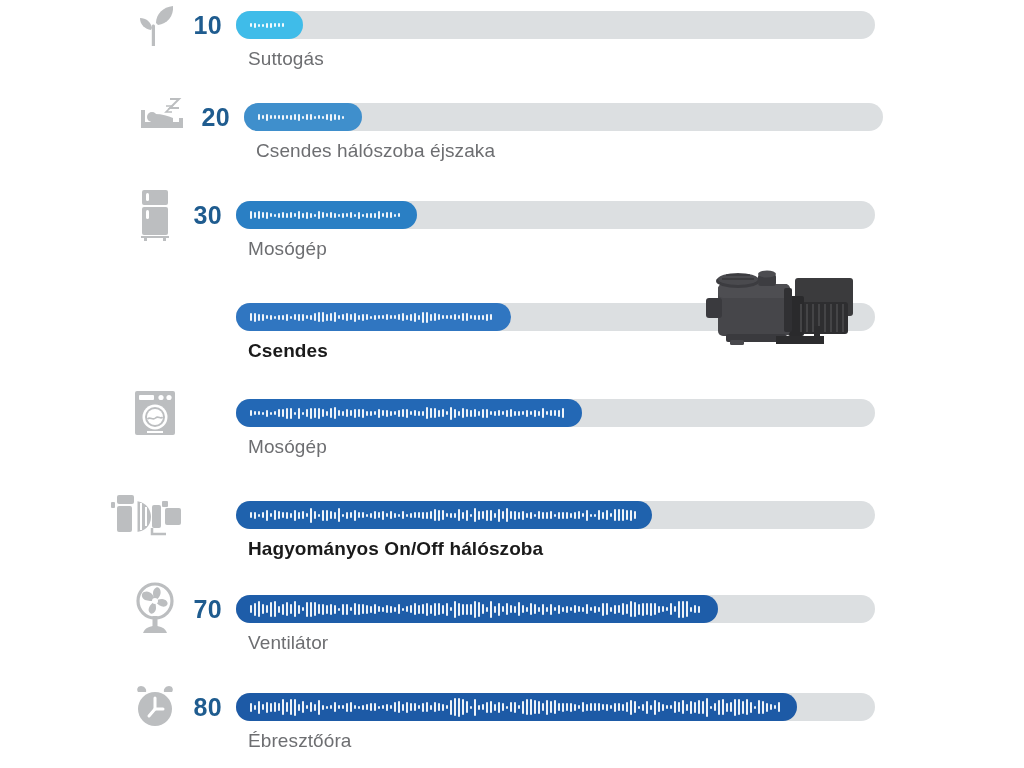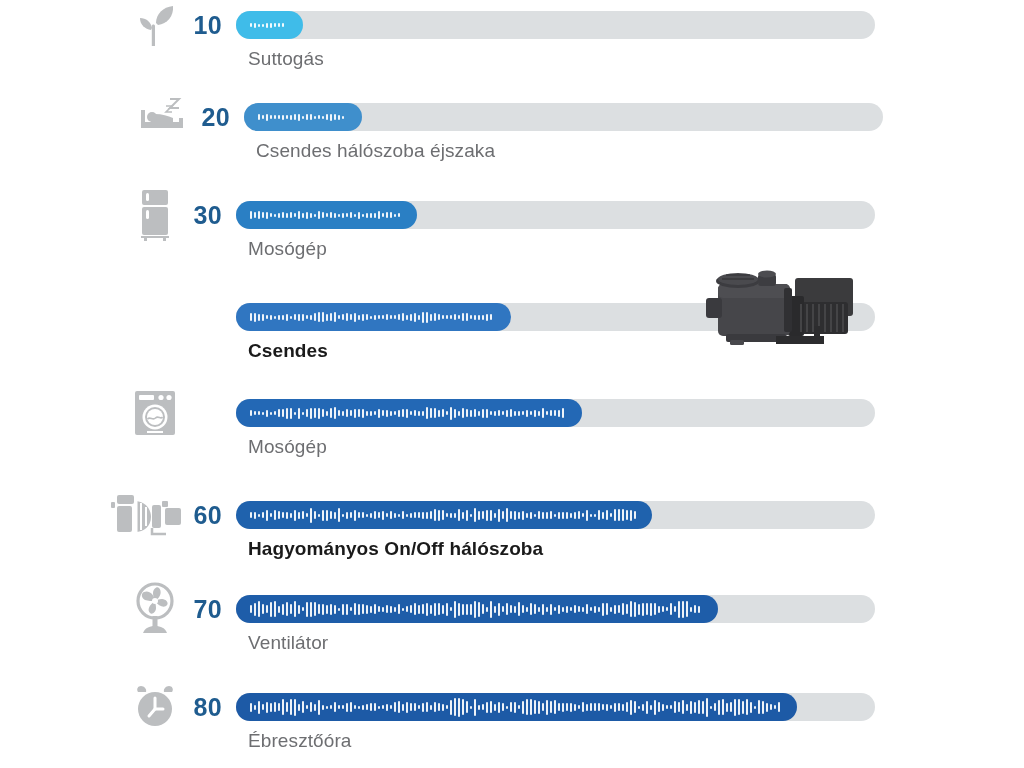--- a/index.html
+++ b/index.html
@@ -452,21 +452,20 @@
           <rect x="26" y="8" width="2.5" height="34" fill="#ffffff"></rect>
           <rect x="31" y="12" width="2" height="27" fill="#ffffff"></rect>
           <rect x="36" y="16" width="2" height="19" fill="#ffffff"></rect>
           <rect x="43" y="14" width="9" height="23" rx="2"></rect>
           <rect x="53" y="10" width="6" height="6" rx="1"></rect>
           <rect x="56" y="17" width="16" height="17" rx="2"></rect>
           <rect x="2" y="11" width="4" height="6" rx="1"></rect>
           <path d="M43 37v6h14" stroke="#bcbec0" stroke-width="2.5" fill="none"></path>
         </svg>
       </div>
-      <div class="value-cell">60</div>
       <div class="track">
         <div class="bar" style="width:416px;background:#1f62ad;">
           <div class="wave">
               <i style="height: 6px;"></i>
               <i style="height: 7px;"></i>
               <i style="height: 3px;"></i>
               <i style="height: 6px;"></i>
               <i style="height: 11px;"></i>
               <i style="height: 4px;"></i>
               <i style="height: 10px;"></i>

